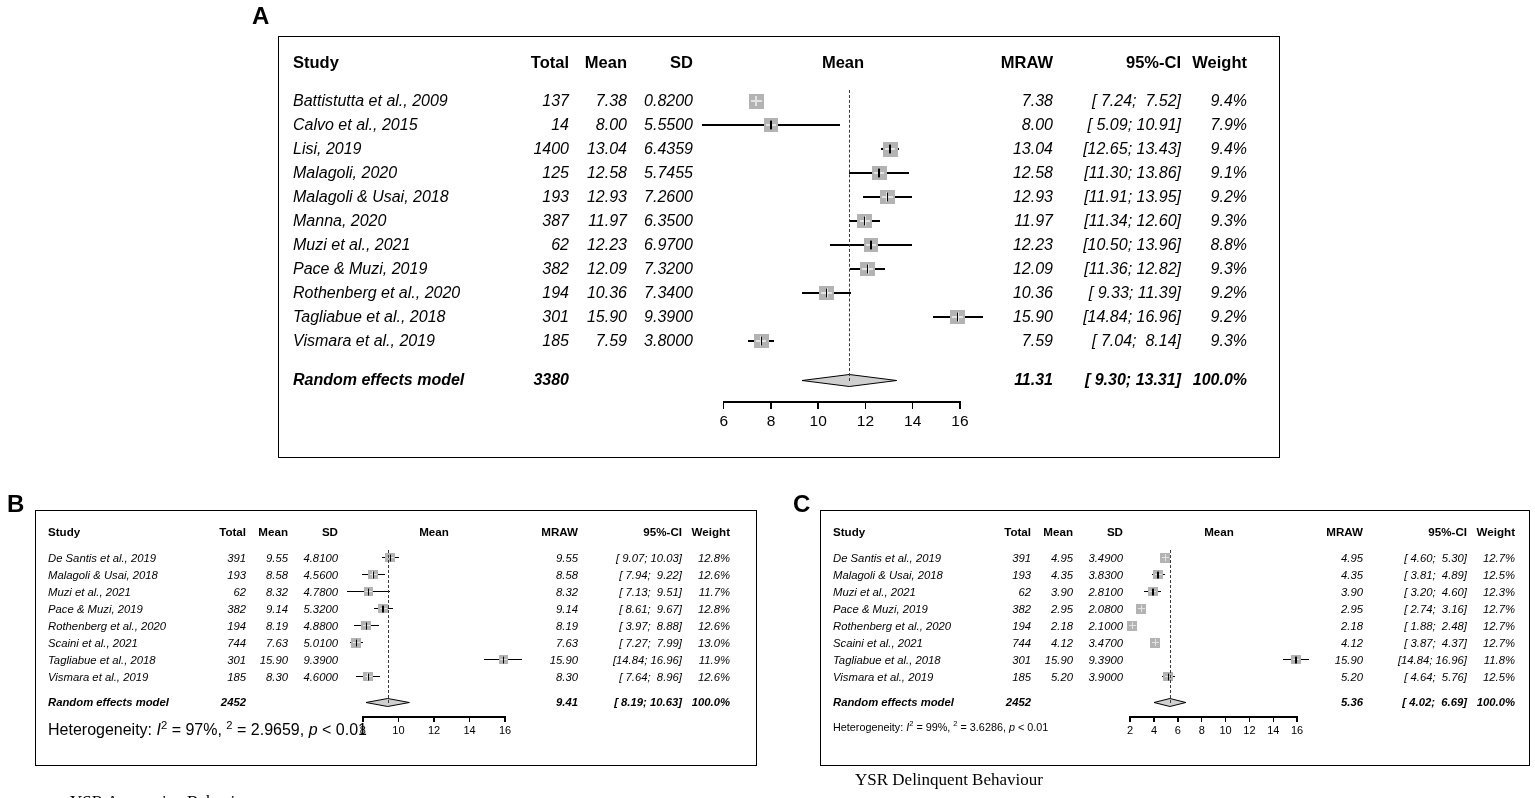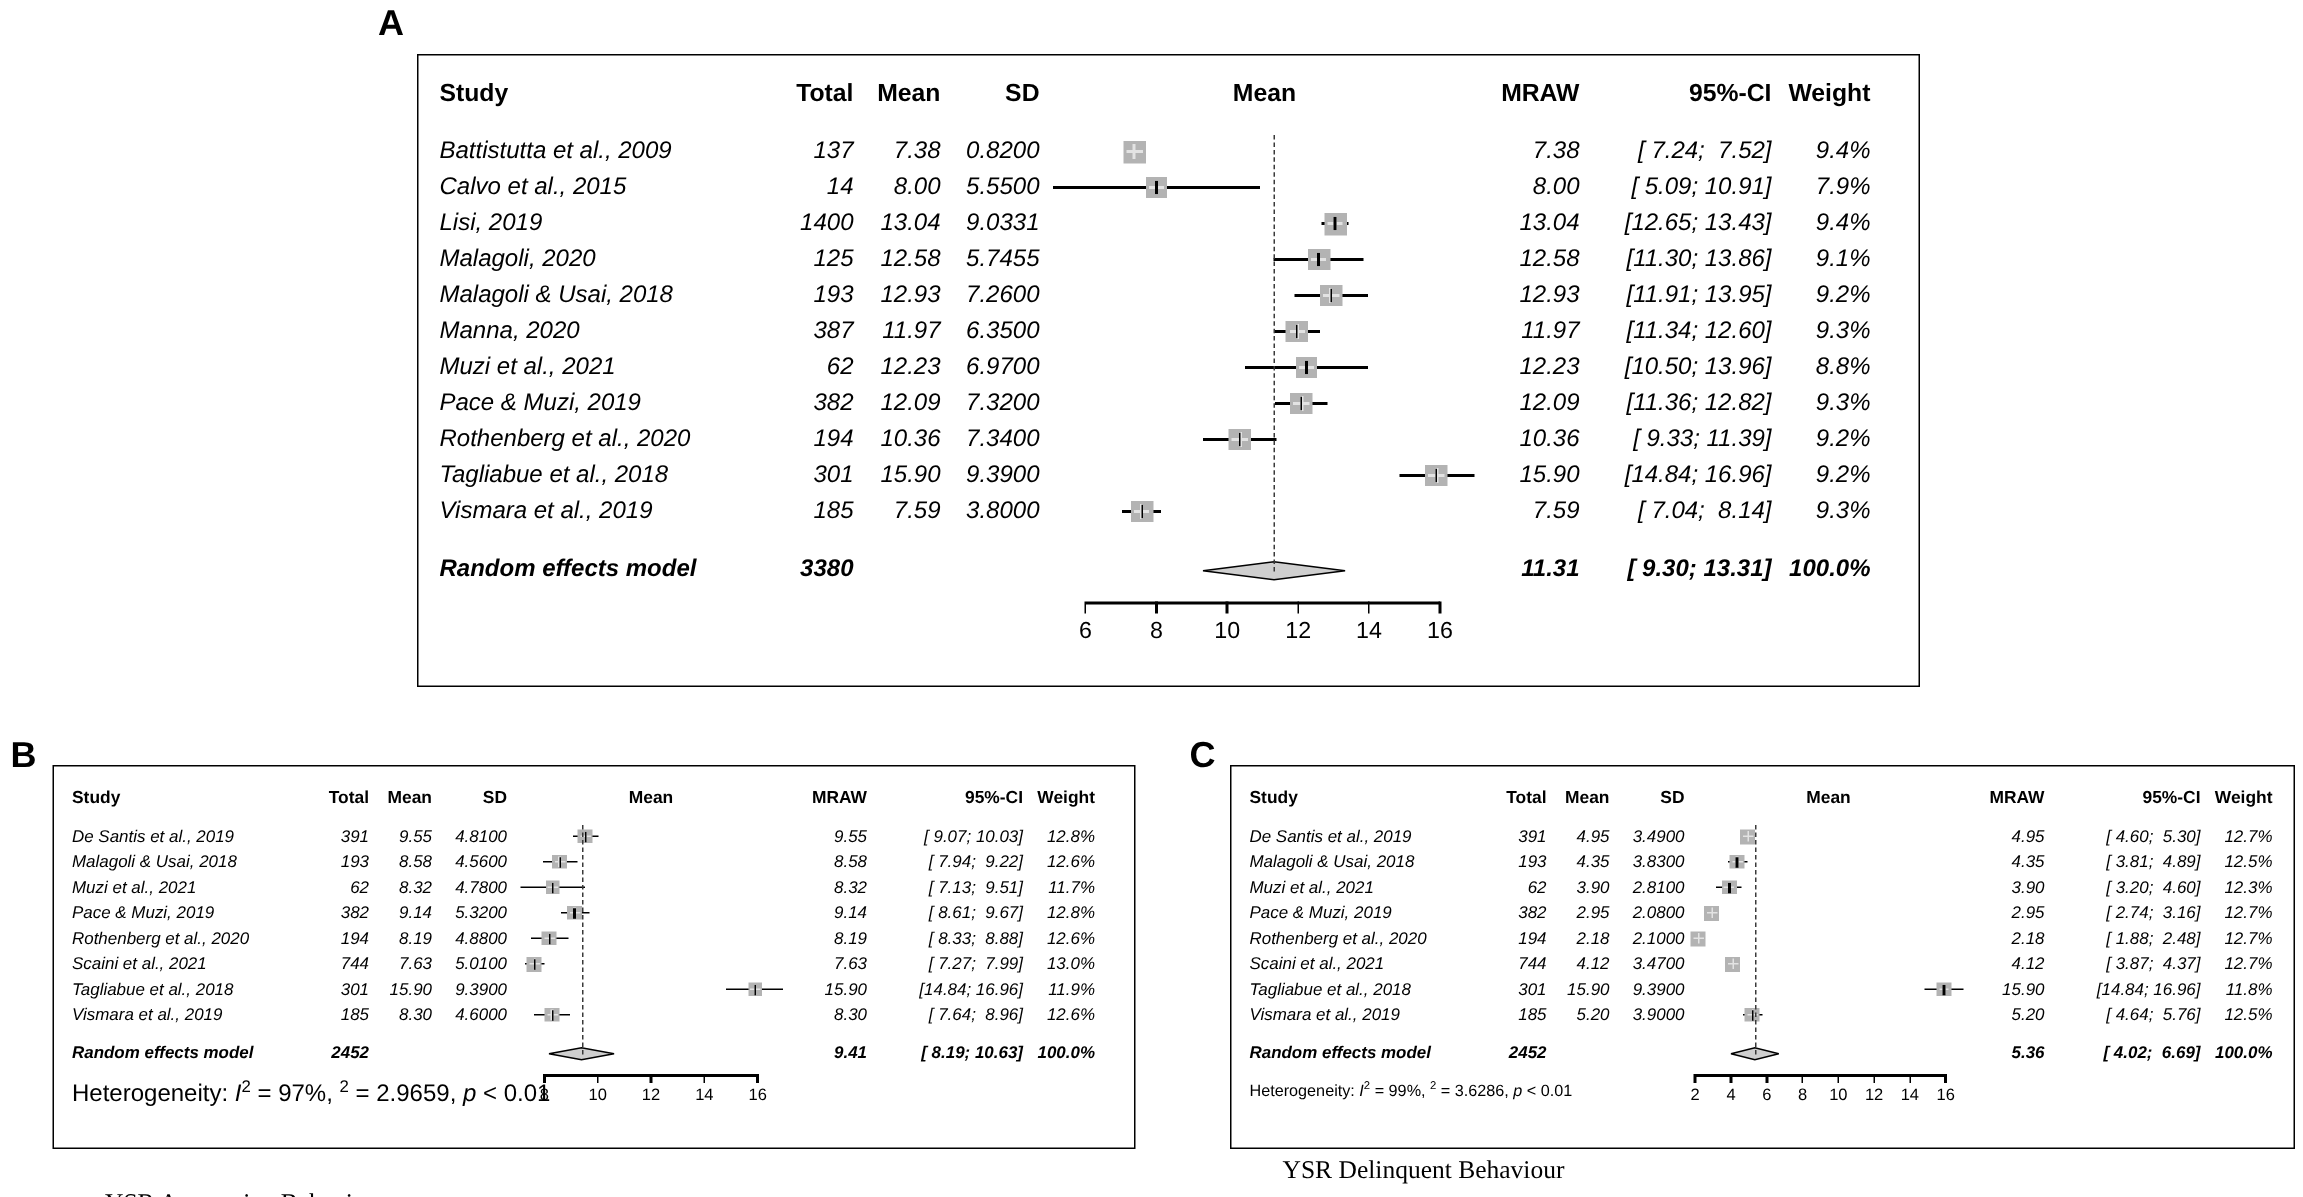--- a/index.html
+++ b/index.html
@@ -93,21 +93,21 @@
             <div class="pt-tick" style="left: 77.2528px; height: 9px;"></div>
           </span>
           <span class="c-num">8.00</span>
           <span class="c-num c-ci">[ 5.09; 10.91]</span>
           <span class="c-num">7.9%</span>
         </div>
         <div class="fp-grid fp-row" style="grid-template-columns: 228px 48px 58px 66px 300px 60px 128px 66px; height: 24px; font-size: 16px;">
           <span class="c-left">Lisi, 2019</span>
           <span class="c-num">1400</span>
           <span class="c-num">13.04</span>
-          <span class="c-num">9.0331</span>
+          <span class="c-num">6.4359</span>
           <span class="c-plot">
             <div class="ci-line" style="left: 187.795px; width: 18.4252px;"></div>
             <div class="eff-square" style="left: 189.508px; top: calc(50% - 7.5px); width: 15px; height: 15px;">
               <div class="eff-plus-h" style="left: 15%; width: 70%; top: calc(50% - 1px); height: 2px;"></div>
               <div class="eff-plus-v" style="top: 15%; height: 70%; left: calc(50% - 1px); width: 2px;"></div>
             </div>
             <div class="pt-tick" style="left: 196.308px; height: 9px;"></div>
           </span>
           <span class="c-num">13.04</span>
           <span class="c-num c-ci">[12.65; 13.43]</span>
@@ -370,21 +370,21 @@
           <span class="c-num">4.8800</span>
           <span class="c-plot">
             <div class="ci-line" style="left: 16px; width: 24.5333px;"></div>
             <div class="eff-square" style="left: 23.3442px; top: calc(50% - 4.92248px); width: 9.84495px; height: 9.84495px;">
               <div class="eff-plus-h" style="left: 15%; width: 70%; top: calc(50% - 0.75px); height: 1.5px;"></div>
               <div class="eff-plus-v" style="top: 15%; height: 70%; left: calc(50% - 0.75px); width: 1.5px;"></div>
             </div>
             <div class="pt-tick" style="left: 27.5667px; height: 7px;"></div>
           </span>
           <span class="c-num">8.19</span>
-          <span class="c-num c-ci">[ 8.33;  8.88]</span>
+          <span class="c-num c-ci">[ 3.97;  8.88]</span>
           <span class="c-num">12.6%</span>
         </div>
         <div class="fp-grid fp-row" style="grid-template-columns: 160px 38px 42px 50px 192px 48px 104px 48px; height: 17px; font-size: 11.3px;">
           <span class="c-left">Scaini et al., 2021</span>
           <span class="c-num">744</span>
           <span class="c-num">7.63</span>
           <span class="c-num">5.0100</span>
           <span class="c-plot">
             <div class="ci-line" style="left: 11.9111px; width: 12.8px;"></div>
             <div class="eff-square" style="left: 13.3111px; top: calc(50% - 5px); width: 10px; height: 10px;">

